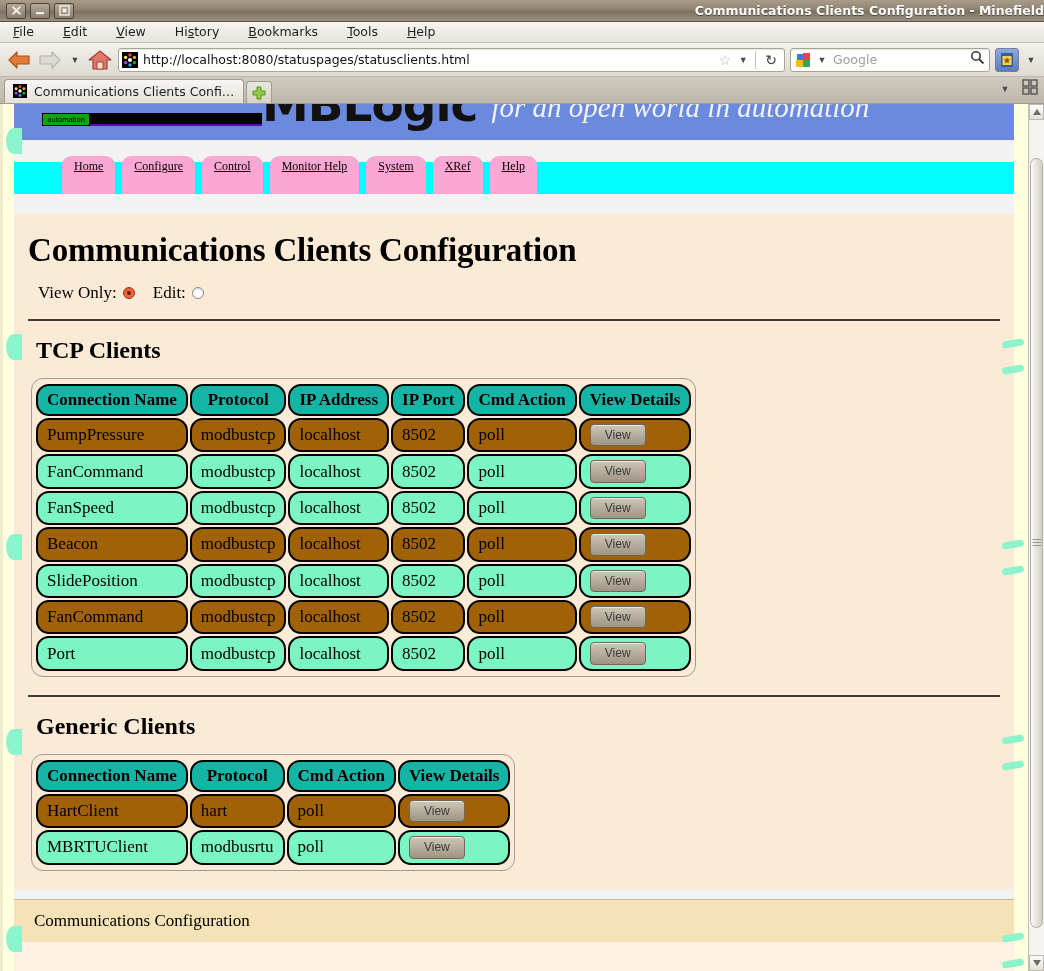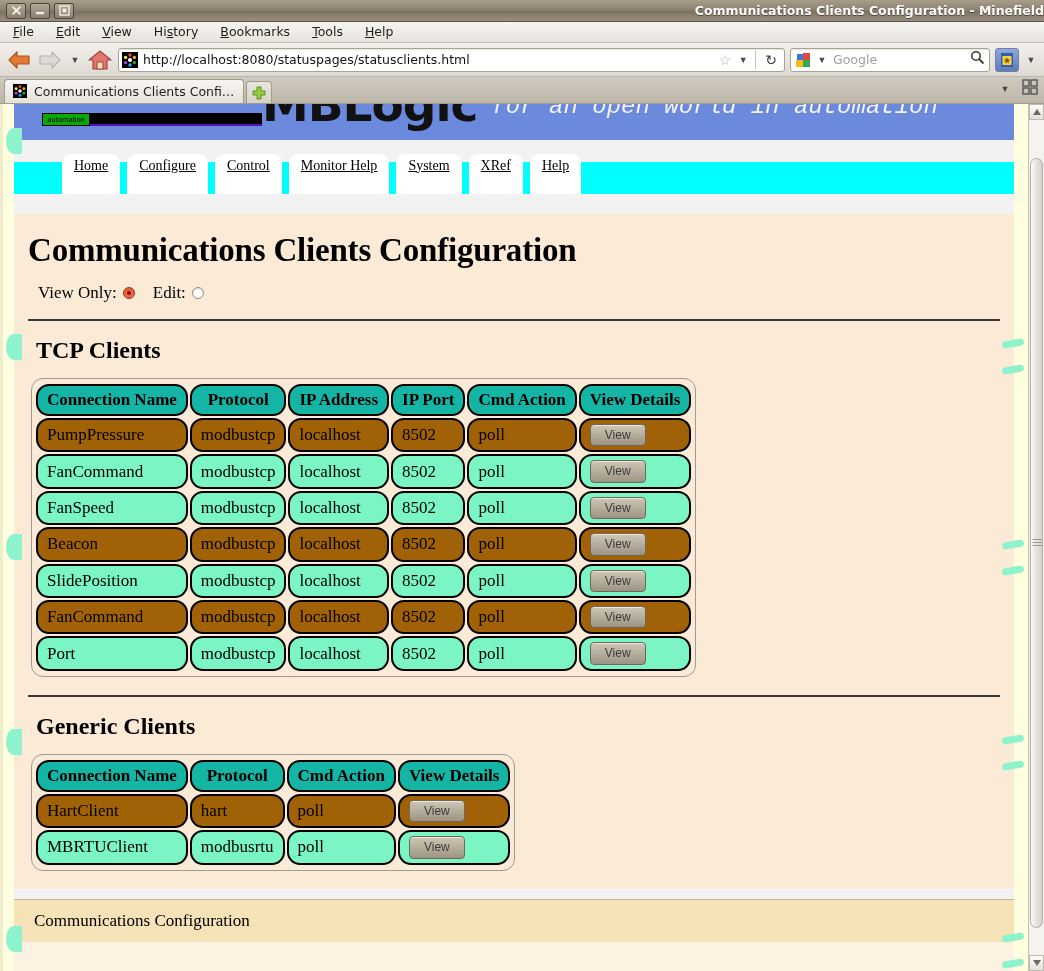--- a/index.html
+++ b/index.html
@@ -39,21 +39,21 @@
     font-family: "DejaVu Sans", sans-serif;
     text-shadow: 0 1px 0 rgba(0,0,0,.45);
     pointer-events: none;
   }
 
   
   .menubar {
     flex: 0 0 21px; height: 21px;
     background: linear-gradient(to bottom,#f6f5f2,#e6e3dc);
     border-bottom: 1px solid #c3bfb5;
-    display: flex; align-items: center; padding-left: 6px; gap: 8px;
+    display: flex; align-items: center; padding-left: 6px; gap: 15px;
   }
   .menuitem {
     font-size: 12.5px; color: #1d1d1d; padding: 2px 7px 3px 7px;
     font-family: "DejaVu Sans", sans-serif;
   }
   .menuitem .u { text-decoration: underline; }
 
   
   .navbar {
     flex: 0 0 34px; height: 34px;
@@ -141,32 +141,32 @@
   .logoblock { display:flex; align-items:center; }
   .logogreen { width:48px; height:13px; background:#0aa90a; border:1px solid #000;
                font-size:7px; color:#000; display:flex; align-items:center; justify-content:center;
                font-family:"DejaVu Sans",sans-serif; letter-spacing:-.3px;}
   .logoblack { width:172px; height:13px; background:#000; border-top:1px solid #000; border-bottom:2px solid #5b0db5;}
   .logotext {
     font-family:"DejaVu Sans", sans-serif; font-weight:bold; font-size:47px; color:#111;
     letter-spacing:-1px; line-height:42px;
   }
   .logotag {
-    font-family:Liberation Mono, monospace; font-style:italic; font-size:24px; color:#f3f3f3;
+    font-family:Liberation Serif, serif; font-style:italic; font-size:29px; color:#f3f3f3;
     line-height:30px; padding-left:14px; padding-bottom:4px;
   }
 
   .graystrip { height: 22px; background: #f2f2f2; margin-left:14px; margin-right:14px;}
   .navstrip {
     background: #00ffff; margin-left:14px; margin-right:14px;
     padding: 6px 0 0 48px; display: flex; gap: 7px; align-items: flex-end; height: 32px;
   }
   .navtab {
-    background: #ffffff; border-radius: 9px 9px 0 0; padding: 4px 12px 21px 12px;
-    font-family: "Liberation Serif", serif; font-size: 14px; color: #000;
+    background: #f9a8d4; border-radius: 9px 9px 0 0; padding: 4px 12px 21px 12px;
+    font-family: "Liberation Serif", serif; font-size: 12px; color: #000;
     text-decoration: underline; line-height: 1.1;
   }
   .graystrip2 { height: 20px; background: #f2f2f2; margin-left:14px; margin-right:14px;}
 
   .body {
     background: #fbead6; margin-left:14px; margin-right:14px;
     padding: 6px 14px 0 14px; position: relative;
   }
   h1.pagetitle {
     font-family: "Liberation Serif", serif; font-size: 33px; font-weight: bold;

